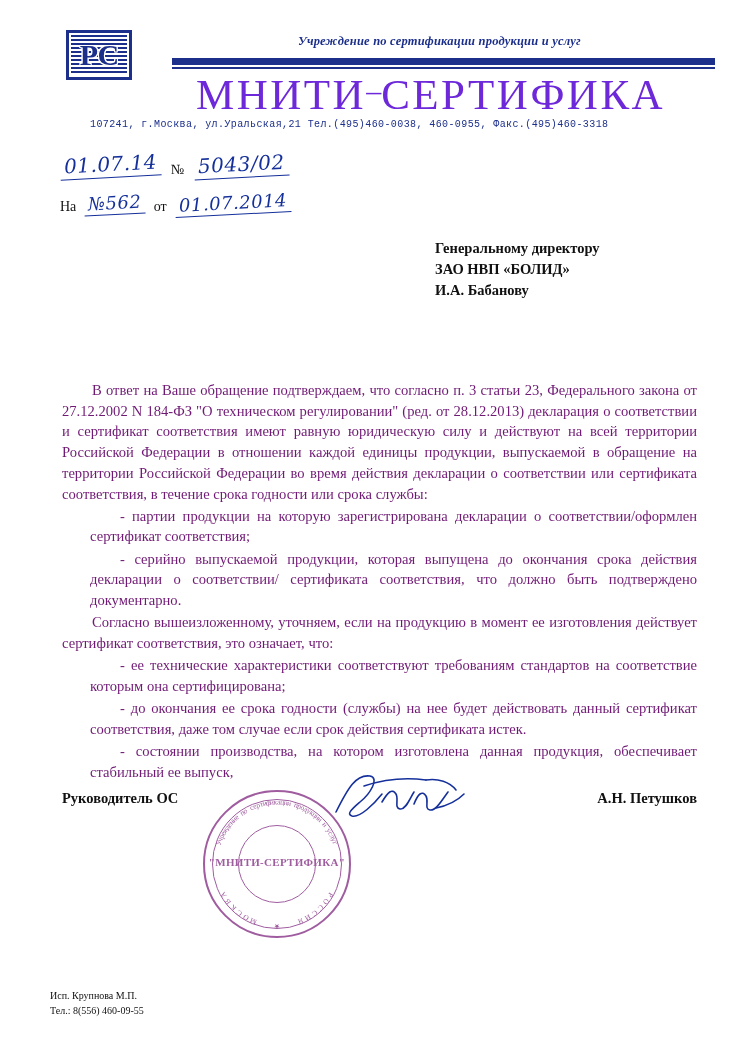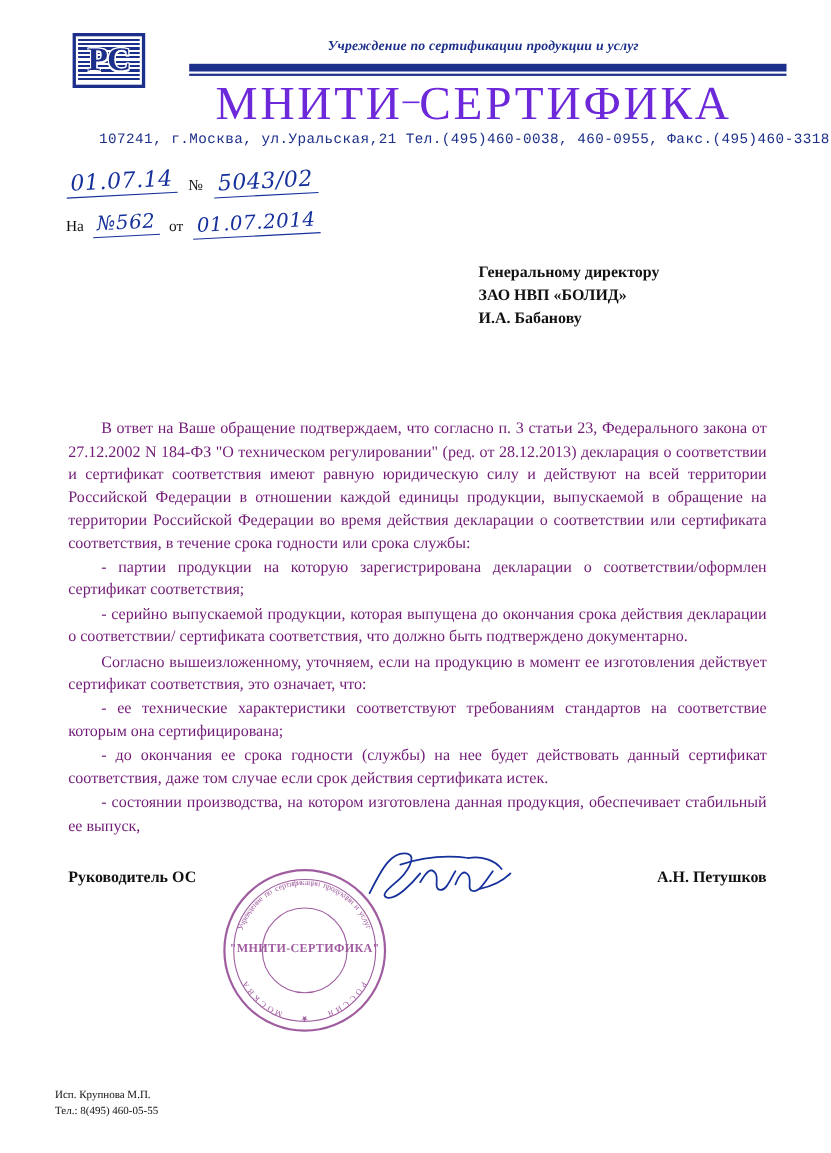--- a/index.html
+++ b/index.html
@@ -116,21 +116,21 @@
     letter-spacing: 0;
     font-size: 30px;
     vertical-align: 8px;
   }
 
   .address {
     position: absolute;
     left: 32px;
     top: 97px;
     font-family: "Liberation Mono", monospace;
-    font-size: 13px;
+    font-size: 10px;
     color: #1c2f8a;
     letter-spacing: 0.4px;
     white-space: nowrap;
   }
 
   
   .hw-block {
     position: absolute;
     left: 60px;
     top: 152px;
@@ -198,20 +198,21 @@
     line-height: 1.42;
     text-align: justify;
     color: #701a75;
   }
   .body-text p {
     margin: 0 0 0.1em 0;
     text-indent: 30px;
   }
   .body-text p.dash-item {
     text-indent: 30px;
+    margin-left: 28px;
   }
 
   
   .sign-row {
     position: absolute;
     left: 62px;
     right: 58px;
     top: 790px;
     height: 26px;
     font-family: "Liberation Serif", serif;
@@ -427,16 +428,16 @@
         <span style="transform: translate(-37.7432px, 49.1879px) rotate(217.5deg) translate(-50%, -50%);">С</span>
         <span style="transform: translate(-43.8406px, 43.8406px) rotate(225deg) translate(-50%, -50%);">К</span>
         <span style="transform: translate(-49.1879px, 37.7432px) rotate(232.5deg) translate(-50%, -50%);">В</span>
         <span style="transform: translate(-53.6936px, 31px) rotate(240deg) translate(-50%, -50%);">А</span>
       </div>
     <div class="stamp-center">"МНИТИ-СЕРТИФИКА"</div>
   </div>
 
   <div class="footer">
     <div>Исп. Крупнова М.П.</div>
-    <div>Тел.: 8(495) 460-05-55</div>
+    <div>Тел.: 8(556) 460-09-55</div>
   </div>
 
 </div>
 
 </body></html>

